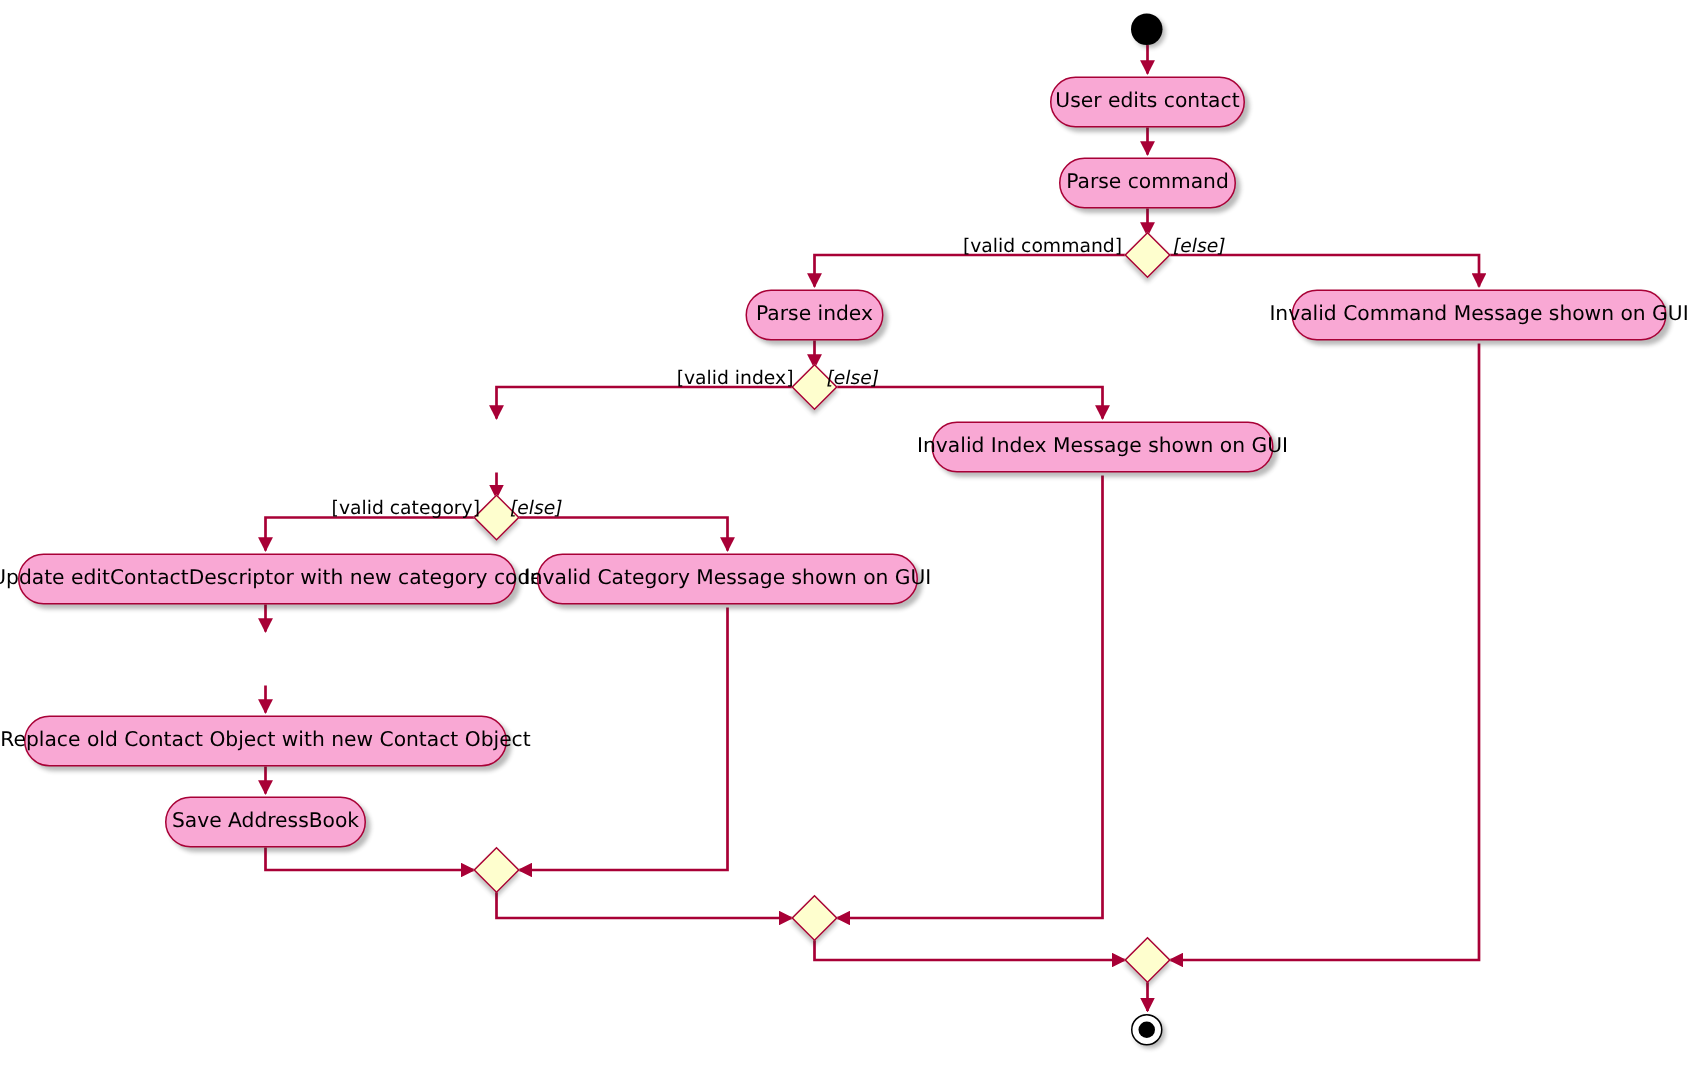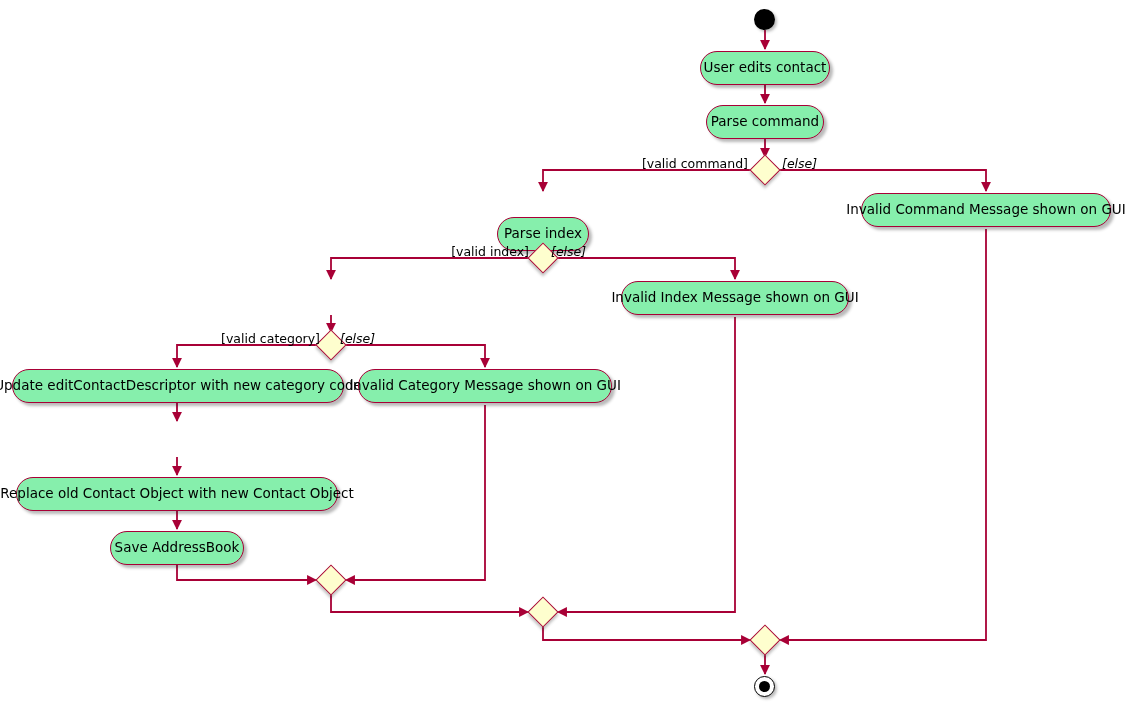--- a/index.html
+++ b/index.html
@@ -18,21 +18,21 @@
   #wires {
     position: absolute;
     left: 0;
     top: 0;
     width: 1130px;
     height: 713px;
   }
   .node {
     position: absolute;
     box-sizing: border-box;
-    background: #86efac;
+    background: #f9a8d4;
     border: 1.5px solid #A80036;
     border-radius: 17px;
     color: #000000;
     font-size: 13.5px;
     line-height: 1;
     display: flex;
     align-items: center;
     justify-content: center;
     white-space: nowrap;
     box-shadow: 3px 3px 3px rgba(40,40,40,0.32);
@@ -143,21 +143,21 @@
     </g>
   </svg>
 
   <div class="start-node" style="left:754px; top:9px;"></div>
   <div class="end-node" style="left:754px; top:676px;"></div>
 
   <div class="node" style="left:700px; top:51px; width:130px; height:34px;">User edits contact</div>
 
   <div class="node" style="left:706px; top:105px; width:118px; height:34px;">Parse command</div>
 
-  <div class="node" style="left:497px; top:193px; width:92px; height:34px;margin-top:24px;">Parse index</div>
+  <div class="node" style="left:497px; top:193px; width:92px; height:34px;">Parse index</div>
 
   <div class="node" style="left:861px; top:193px; width:250px; height:34px;">Invalid Command Message shown on GUI</div>
 
 
   <div class="node" style="left:621px; top:281px; width:228px; height:34px;">Invalid Index Message shown on GUI</div>
 
   <div class="node" style="left:12px; top:369px; width:332px; height:34px;">Update editContactDescriptor with new category code</div>
 
   <div class="node" style="left:358px; top:369px; width:254px; height:34px;">Invalid Category Message shown on GUI</div>
 

